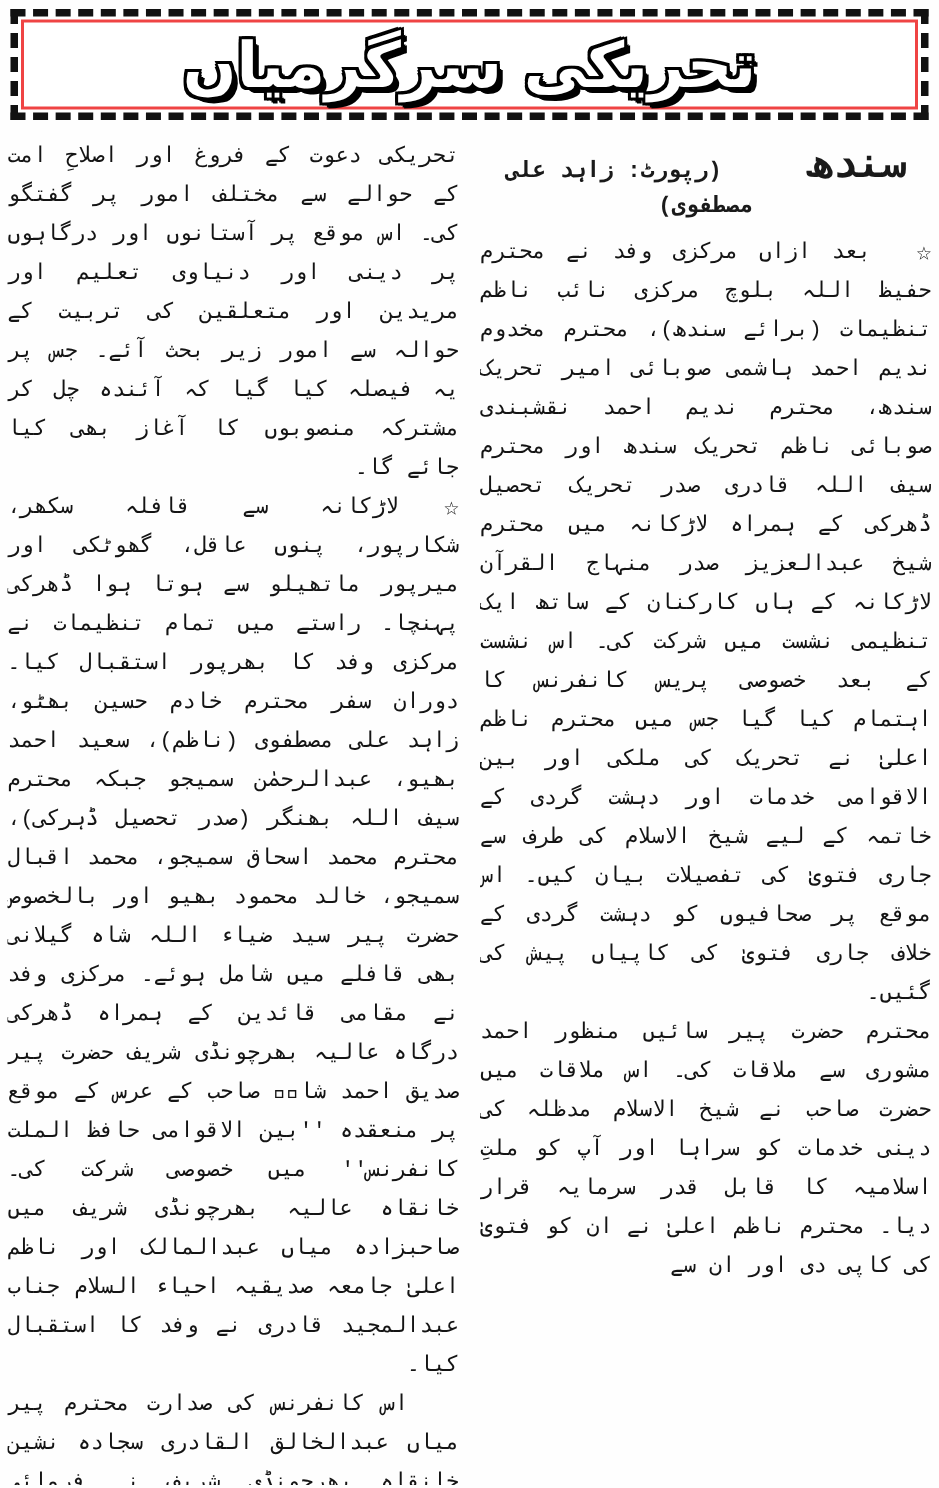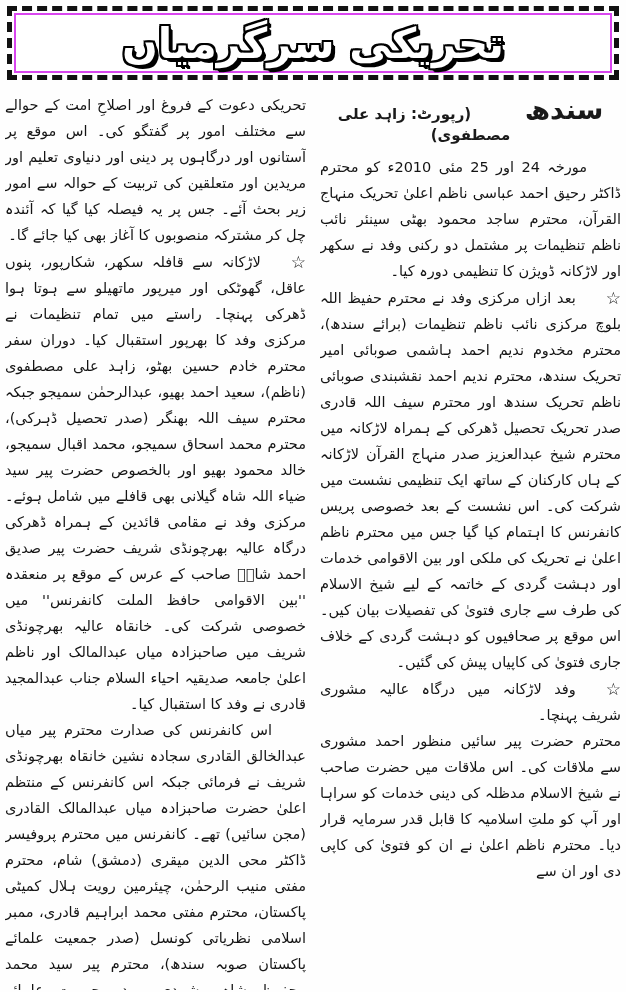--- a/index.html
+++ b/index.html
@@ -14,21 +14,21 @@
 
   
   .header-box {
     position: absolute; left: 7px; top: 6px; width: 612px; height: 74px;
     border: 5px dashed #111;
     padding: 2px;
     background: #fff;
   }
   .header-inner {
     width: 100%; height: 100%;
-    border: 2px solid #d946ef;
+    border: 2px solid #ef4444;
     display: flex; align-items: center; justify-content: center;
   }
   .masthead-title {
     direction: rtl;
     font-size: 42px;
     font-weight: bold;
     letter-spacing: 1px;
     color: #ffffff;
     text-shadow:
       -2px -2px 0 #000, 2px -2px 0 #000, -2px 2px 0 #000, 2px 2px 0 #000,
@@ -42,20 +42,21 @@
     position: absolute; left: 5px; top: 92px;
     width: 616px; height: 898px;
     display: flex; flex-direction: row;
     gap: 14px;
     overflow: hidden;
   }
   .col {
     width: 301px; height: 100%;
     overflow: hidden;
     direction: rtl;
+    font-family: Liberation Mono, monospace;
   }
 
   .report-heading {
     direction: rtl;
     text-align: center;
     padding: 2px 0 10px 0;
     font-weight: bold;
   }
   .report-region {
     font-size: 27px;
@@ -102,20 +103,18 @@
       <p class="para"><span class="star">☆</span><span>لاڑکانہ سے قافلہ سکھر، شکارپور، پنوں عاقل، گھوٹکی اور میرپور ماتھیلو سے ہوتا ہوا ڈھرکی پہنچا۔ راستے میں تمام تنظیمات نے مرکزی وفد کا بھرپور استقبال کیا۔ دوران سفر محترم خادم حسین بھٹو، زاہد علی مصطفوی (ناظم)، سعید احمد بھیو، عبدالرحمٰن سمیجو جبکہ محترم سیف اللہ بھنگر (صدر تحصیل ڈہرکی)، محترم محمد اسحاق سمیجو، محمد اقبال سمیجو، خالد محمود بھیو اور بالخصوص حضرت پیر سید ضیاء اللہ شاہ گیلانی بھی قافلے میں شامل ہوئے۔ مرکزی وفد نے مقامی قائدین کے ہمراہ ڈھرکی درگاہ عالیہ بھرچونڈی شریف حضرت پیر صدیق احمد شاہؒ صاحب کے عرس کے موقع پر منعقدہ ''بین الاقوامی حافظ الملت کانفرنس'' میں خصوصی شرکت کی۔ خانقاہ عالیہ بھرچونڈی شریف میں صاحبزادہ میاں عبدالمالک اور ناظم اعلیٰ جامعہ صدیقیہ احیاء السلام جناب عبدالمجید قادری نے وفد کا استقبال کیا۔</span></p>
       <p class="para indent">اس کانفرنس کی صدارت محترم پیر میاں عبدالخالق القادری سجادہ نشین خانقاہ بھرچونڈی شریف نے فرمائی جبکہ اس کانفرنس کے منتظم اعلیٰ حضرت صاحبزادہ میاں عبدالمالک القادری (مجن سائیں) تھے۔ کانفرنس میں محترم پروفیسر ڈاکٹر محی الدین میقری (دمشق) شام، محترم مفتی منیب الرحمٰن، چیئرمین رویت ہلال کمیٹی پاکستان، محترم مفتی محمد ابراہیم قادری، ممبر اسلامی نظریاتی کونسل (صدر جمعیت علمائے پاکستان صوبہ سندھ)، محترم پیر سید محمد محفوظ شاہ مشہدی، صدر جمعیت علمائے پاکستان مرکزی پنجاب، محترم سید محمد اجمل شاہ گیلانی ناظم تنظیم المدارس پنجاب، محترم علامہ ڈاکٹر محمد اشفاق جلالی صدر مرکزی جماعت اہلسنت پاکستان (پنجاب) اور دیگر</p>
     </div>
 
     <div class="col">
       <div class="report-heading">
         <span class="report-region">سندھ</span>
         <span class="report-byline">(رپورٹ: زاہد علی مصطفوی)</span>
       </div>
 
-      <p class="para indent">مورخہ 24 اور 25 مئی 2010ء کو محترم ڈاکٹر رحیق احمد عباسی ناظم اعلیٰ تحریک منہاج القرآن، محترم ساجد محمود بھٹی سینئر نائب ناظم تنظیمات پر مشتمل دو رکنی وفد نے سکھر اور لاڑکانہ ڈویژن کا تنظیمی دورہ کیا۔</p>
       <p class="para"><span class="star">☆</span><span>بعد ازاں مرکزی وفد نے محترم حفیظ اللہ بلوچ مرکزی نائب ناظم تنظیمات (برائے سندھ)، محترم مخدوم ندیم احمد ہاشمی صوبائی امیر تحریک سندھ، محترم ندیم احمد نقشبندی صوبائی ناظم تحریک سندھ اور محترم سیف اللہ قادری صدر تحریک تحصیل ڈھرکی کے ہمراہ لاڑکانہ میں محترم شیخ عبدالعزیز صدر منہاج القرآن لاڑکانہ کے ہاں کارکنان کے ساتھ ایک تنظیمی نشست میں شرکت کی۔ اس نشست کے بعد خصوصی پریس کانفرنس کا اہتمام کیا گیا جس میں محترم ناظم اعلیٰ نے تحریک کی ملکی اور بین الاقوامی خدمات اور دہشت گردی کے خاتمہ کے لیے شیخ الاسلام کی طرف سے جاری فتویٰ کی تفصیلات بیان کیں۔ اس موقع پر صحافیوں کو دہشت گردی کے خلاف جاری فتویٰ کی کاپیاں پیش کی گئیں۔</span></p>
-      <p class="para"><span class="star">☆</span><span>وفد لاڑکانہ میں درگاہ عالیہ مشوری شریف پہنچا۔</span></p>
       <p class="para flush">محترم حضرت پیر سائیں منظور احمد مشوری سے ملاقات کی۔ اس ملاقات میں حضرت صاحب نے شیخ الاسلام مدظلہ کی دینی خدمات کو سراہا اور آپ کو ملتِ اسلامیہ کا قابل قدر سرمایہ قرار دیا۔ محترم ناظم اعلیٰ نے ان کو فتویٰ کی کاپی دی اور ان سے</p>
     </div>
 
   </div>
 </div>
 
 </body></html>

